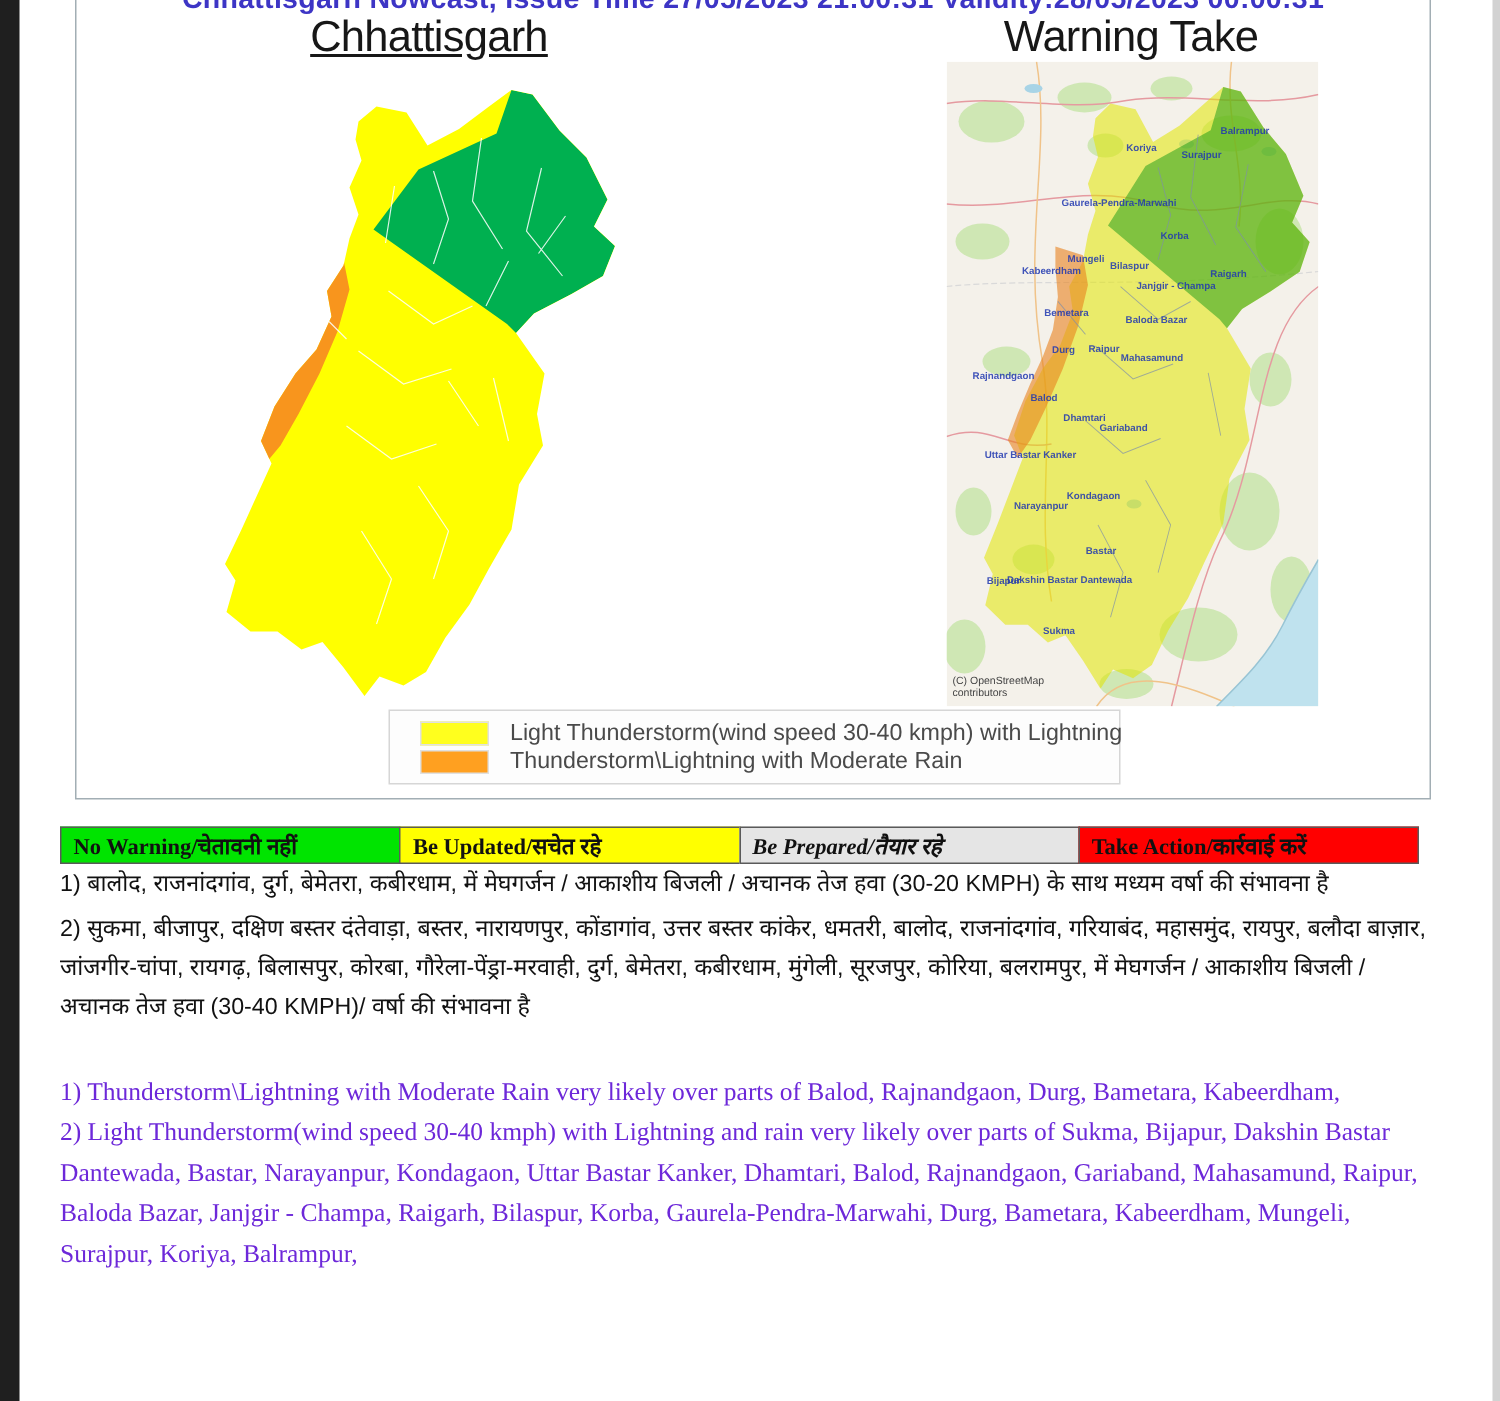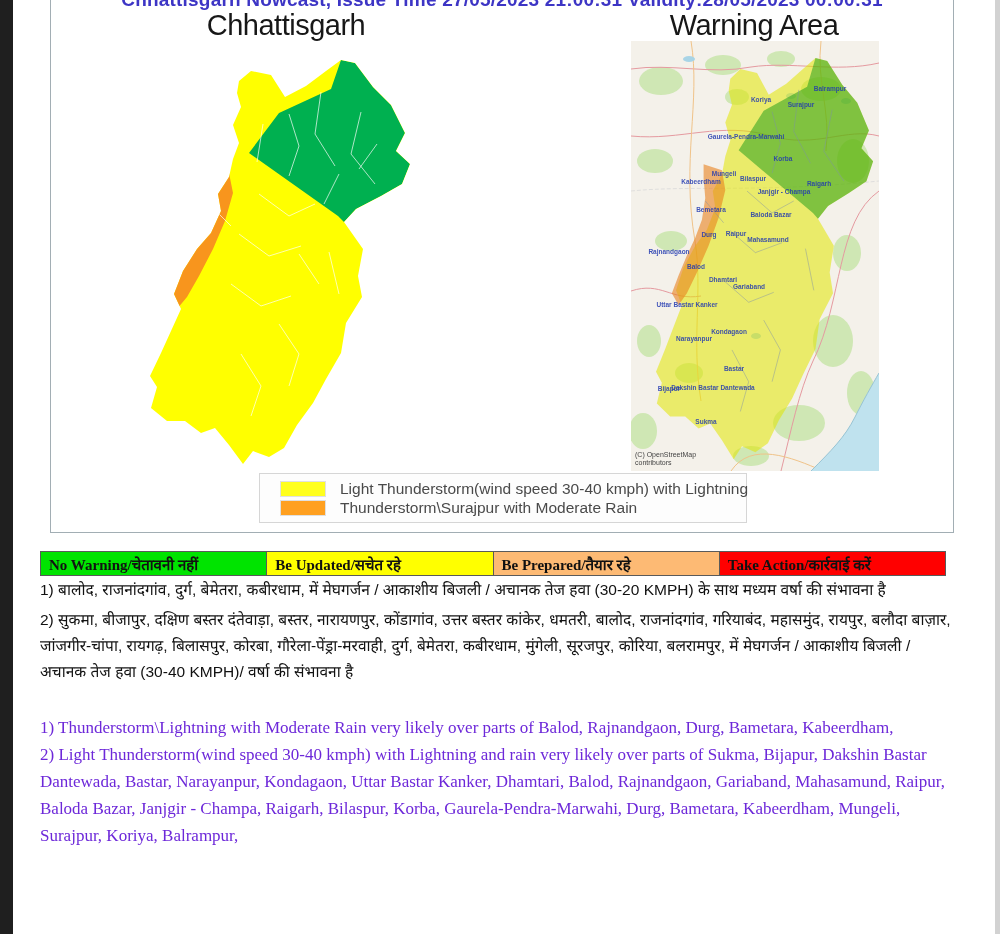--- a/index.html
+++ b/index.html
@@ -16,21 +16,21 @@
   }
   .bulletin-title{
     position:absolute;top:2px;left:0;right:0;text-align:center;
     font-size:19px;font-weight:bold;letter-spacing:.2px;line-height:22px;
     white-space:nowrap;
   }
   .map-heading{
     position:absolute;top:22px;width:300px;text-align:center;
     font-size:29px;color:#171717;letter-spacing:-.5px;
   }
-  .heading-state{left:85px;}
+  .heading-state{left:85px;text-decoration:underline;}
   .heading-warning{left:553px;}
 
   .state-map{position:absolute;left:88px;top:67px;width:290px;height:415px;}
   .warning-map{position:absolute;left:580px;top:54px;width:248px;height:430px;overflow:hidden;}
   .warning-map svg{position:absolute;left:0;top:0;}
   .map-label{
     position:absolute;transform:translate(-50%,-50%);
     font-size:6.5px;line-height:7px;white-space:nowrap;font-weight:bold;opacity:.85;
   }
   .osm-attrib{
@@ -76,21 +76,21 @@
 <body>
 
 <div class="edge-left"></div>
 <div class="edge-right"></div>
 
 <div class="bulletin-box">
 
   <div class="bulletin-title" style="color: rgb(61, 53, 197);">Chhattisgarh Nowcast, Issue Time 27/05/2023 21:00:31  Validity:28/05/2023 00:00:31</div>
 
   <div class="map-heading heading-state">Chhattisgarh</div>
-  <div class="map-heading heading-warning">Warning Area</div>
+  <div class="map-heading heading-warning">Warning Take</div>
 
   <svg class="state-map" viewBox="0 0 290 415" width="290" height="415">
     <defs>
       <clipPath id="stateClip">
         <path d="M100,27 L112,17 L132,21 L146,43 L167,32 L187,17 L202,6 L216,9 L234,33 L252,51 L266,79 L257,97 L271,110 L263,130 L242,142 L217,155 L205,168 L224,195 L219,222 L223,243 L207,269 L202,299 L187,325 L174,349 L158,371 L145,394 L130,403 L114,397 L104,410 L90,391 L76,374 L62,379 L46,367 L28,367 L12,354 L18,333 L11,322 L22,299 L32,277 L42,255 L35,240 L44,217 L58,195 L72,179 L82,157 L79,140 L90,123 L94,105 L100,89 L94,71 L102,53 L98,39 Z"></path>
       </clipPath>
     </defs>
     <path d="M100,27 L112,17 L132,21 L146,43 L167,32 L187,17 L202,6 L216,9 L234,33 L252,51 L266,79 L257,97 L271,110 L263,130 L242,142 L217,155 L205,168 L224,195 L219,222 L223,243 L207,269 L202,299 L187,325 L174,349 L158,371 L145,394 L130,403 L114,397 L104,410 L90,391 L76,374 L62,379 L46,367 L28,367 L12,354 L18,333 L11,322 L22,299 L32,277 L42,255 L35,240 L44,217 L58,195 L72,179 L82,157 L79,140 L90,123 L94,105 L100,89 L94,71 L102,53 L98,39 Z" fill="#ffff00"></path>
     <polygon clip-path="url(#stateClip)" points="202,6 216,9 234,33 252,51 266,79 257,97 271,110 263,130 242,142 217,155 205,168 199,162 110,99 140,59 192,35" fill="#00b050"></polygon>
     <polygon clip-path="url(#stateClip)" points="68,113 90,119 94,139 86,167 74,195 60,222 48,243 38,255 30,243 38,225 48,205 58,187 66,169 70,147 68,127" fill="#f8951d"></polygon>
@@ -178,29 +178,29 @@
     <div class="osm-attrib">(C) OpenStreetMap contributors</div>
   </div>
 
   <div class="legend-box">
     <div class="legend-row">
       <span class="legend-swatch" style="background: rgb(255, 255, 30);"></span>
       <span class="legend-label">Light Thunderstorm(wind speed 30-40 kmph) with Lightning</span>
     </div>
     <div class="legend-row">
       <span class="legend-swatch" style="background: rgb(255, 160, 32);"></span>
-      <span class="legend-label">Thunderstorm\Surajpur with Moderate Rain</span>
+      <span class="legend-label">Thunderstorm\Lightning with Moderate Rain</span>
     </div>
   </div>
 </div>
 
 <div class="warning-scale">
   <div class="scale-seg" style="background: rgb(0, 228, 0);">No Warning/चेतावनी नहीं</div>
   <div class="scale-seg" style="background: rgb(255, 255, 0);">Be Updated/सचेत रहे</div>
-  <div class="scale-seg" style="background: #fdba74;">Be Prepared/तैयार रहे</div>
+  <div class="scale-seg" style="background: #e5e5e5; font-style: italic;">Be Prepared/तैयार रहे</div>
   <div class="scale-seg" style="background: rgb(255, 0, 0);">Take Action/कार्रवाई करें</div>
 </div>
 
 <div class="hindi-block">
   <p>1) बालोद, राजनांदगांव, दुर्ग, बेमेतरा, कबीरधाम,  में मेघगर्जन / आकाशीय बिजली / अचानक तेज हवा (30-20 KMPH) के साथ मध्यम वर्षा की संभावना  है</p>
   <p>2) सुकमा, बीजापुर, दक्षिण बस्तर दंतेवाड़ा, बस्तर, नारायणपुर, कोंडागांव, उत्तर बस्तर कांकेर, धमतरी, बालोद, राजनांदगांव, गरियाबंद, महासमुंद, रायपुर, बलौदा बाज़ार, जांजगीर-चांपा, रायगढ़, बिलासपुर, कोरबा, गौरेला-पेंड्रा-मरवाही, दुर्ग, बेमेतरा, कबीरधाम, मुंगेली, सूरजपुर, कोरिया, बलरामपुर,  में मेघगर्जन / आकाशीय बिजली / अचानक तेज हवा (30-40 KMPH)/ वर्षा की संभावना  है</p>
 </div>
 
 <div class="english-block">
   <p>1) Thunderstorm\Lightning with Moderate Rain very likely over parts of Balod, Rajnandgaon, Durg, Bametara, Kabeerdham,</p>

